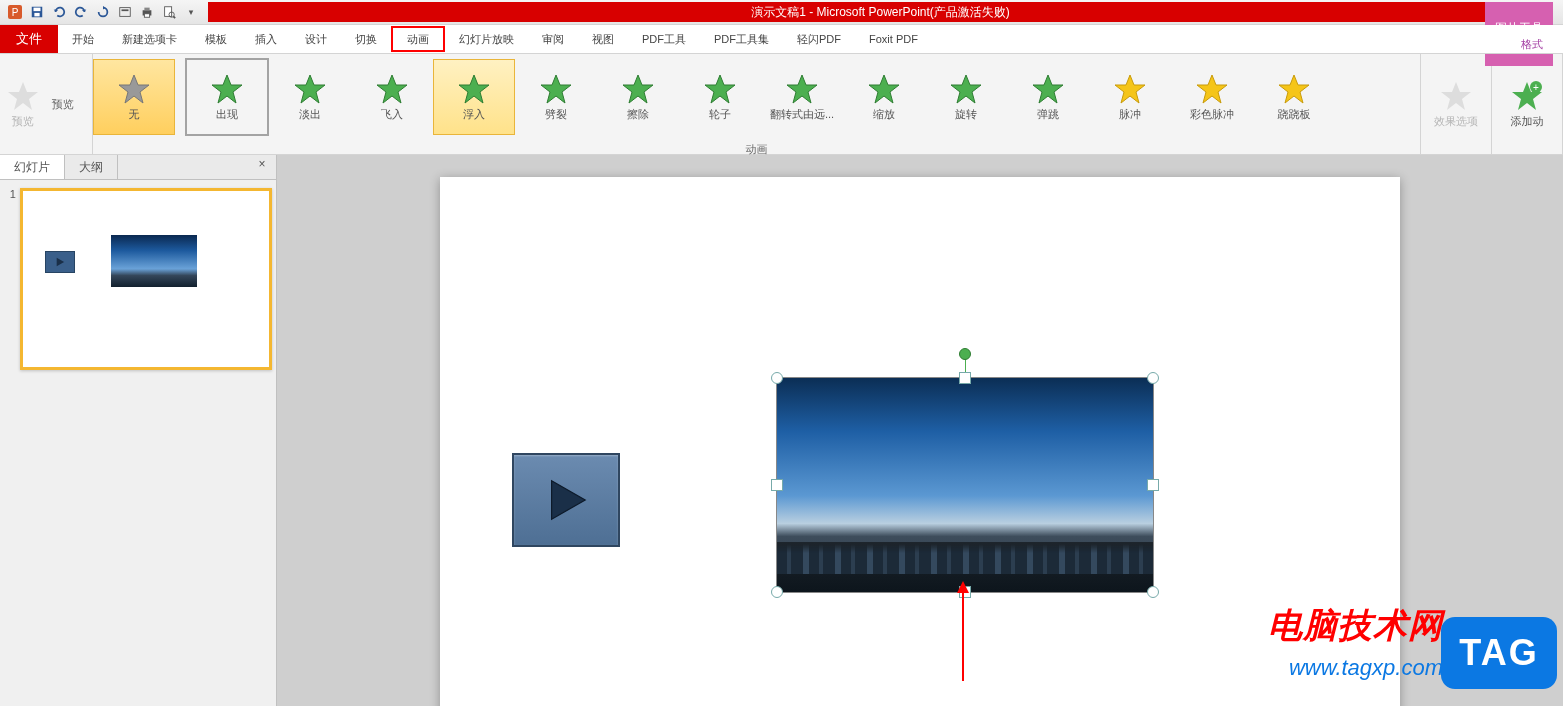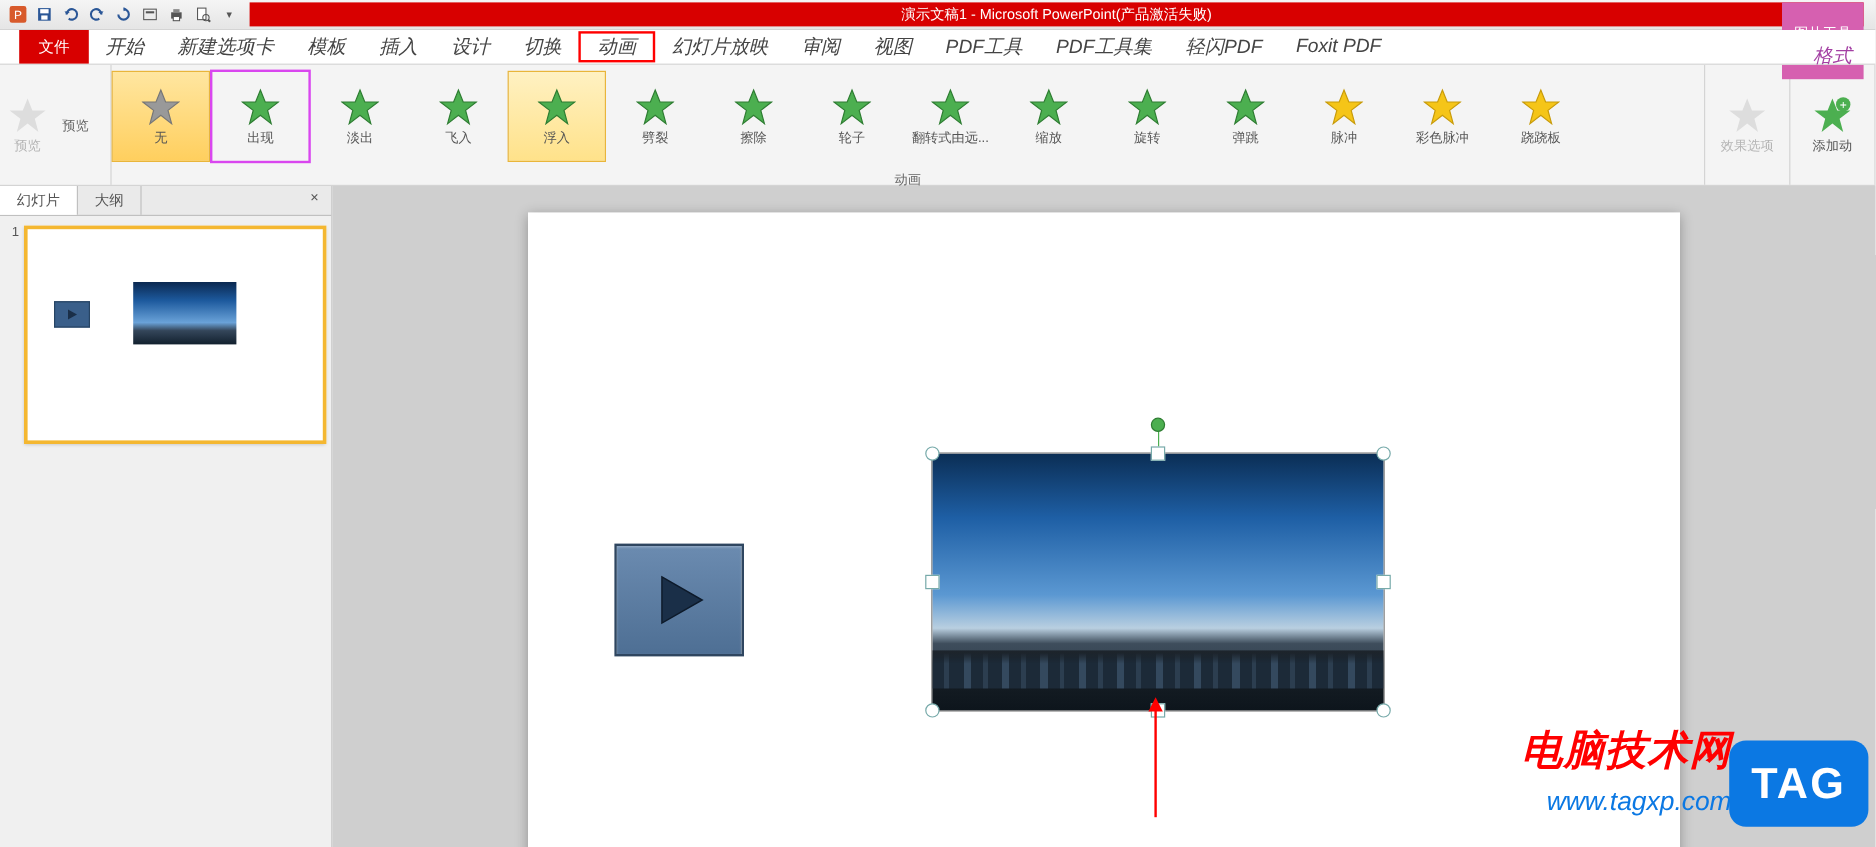--- a/index.html
+++ b/index.html
@@ -61,31 +61,29 @@
     position: relative;
   }
   .file-tab {
     background: #d80000;
     color: #fff;
     padding: 0 16px;
     display: flex;
     align-items: center;
     font-size: 13px;
     cursor: pointer;
-    margin-left: 16px;
   }
   .tab {
     padding: 0 14px;
     display: flex;
     align-items: center;
-    font-size: 16px;
+    font-size: 11px;
     color: #444;
     cursor: pointer;
     position: relative;
-    font-style: italic;
   }
   .tab.highlight-red {
     border: 2px solid #ff0000;
     margin: 1px 0;
   }
   .tab.format {
     color: #a33fa3;
     position: absolute;
     right: 0;
     padding: 12px 20px;
@@ -149,21 +147,22 @@
     align-items: center;
     justify-content: center;
     cursor: pointer;
     border: 1px solid transparent;
   }
   .anim-item.sel-none {
     background: linear-gradient(#ffe6a0, #ffcf5e);
     border: 1px solid #e9b53a;
   }
   .anim-item.sel-red {
-    border: 2px solid #d946ef;
+    border: 2px solid #a3a3a3;
+    margin-left: 10px;
   }
   .anim-item.sel-yellow {
     background: linear-gradient(#fff1c2, #ffe28a);
     border: 1px solid #e9b53a;
   }
   .star {
     width: 32px;
     height: 32px;
   }
   .main {

